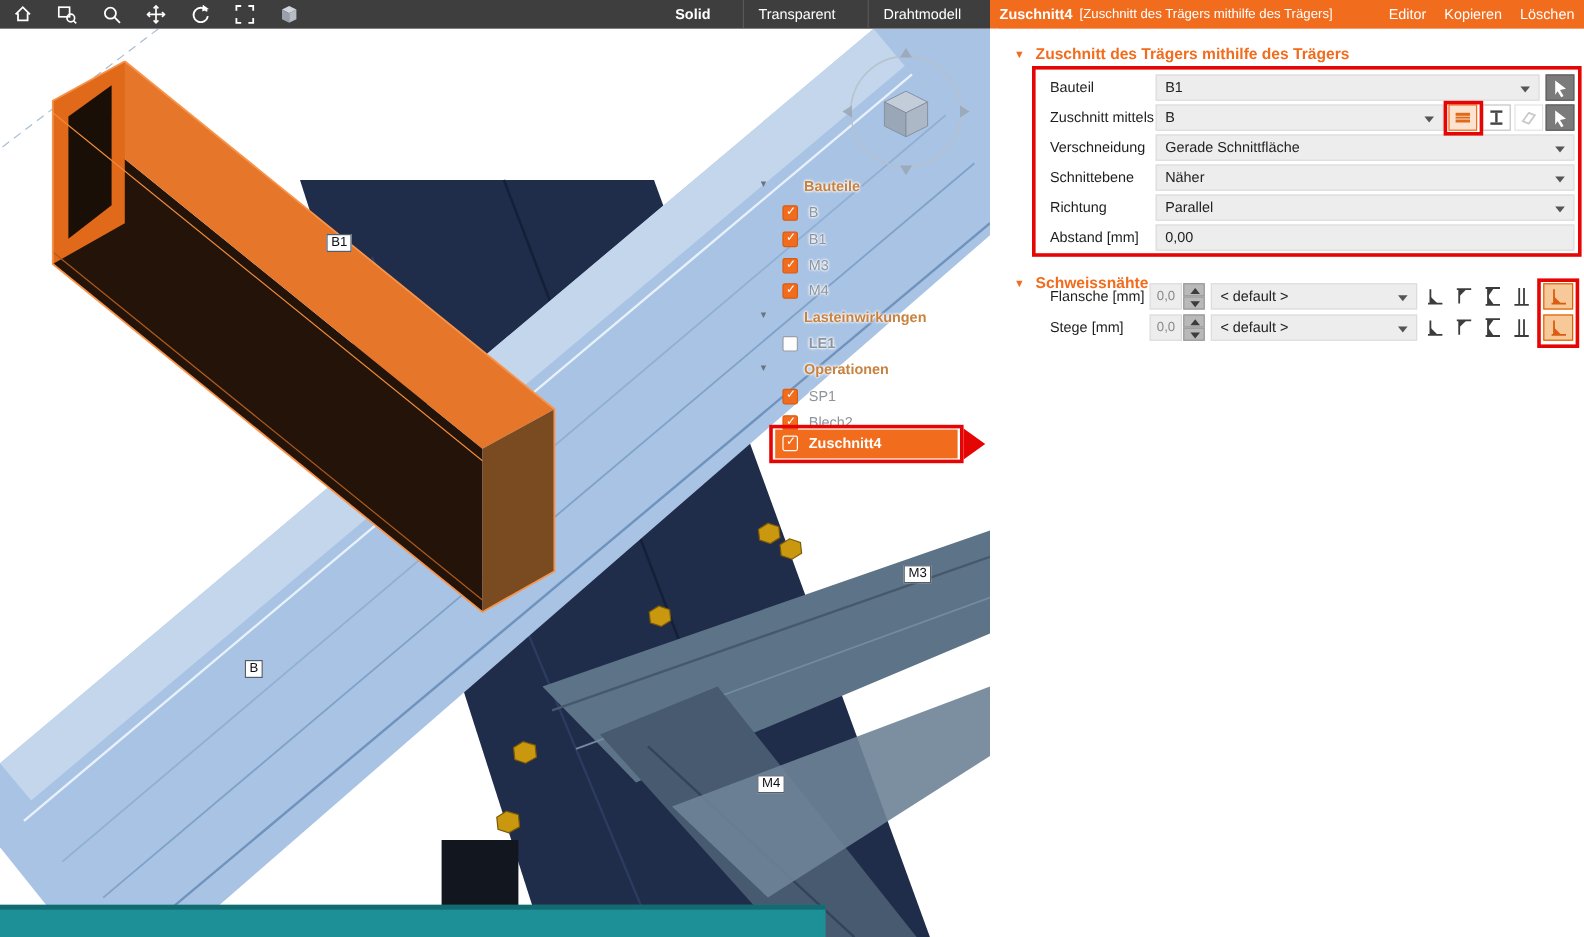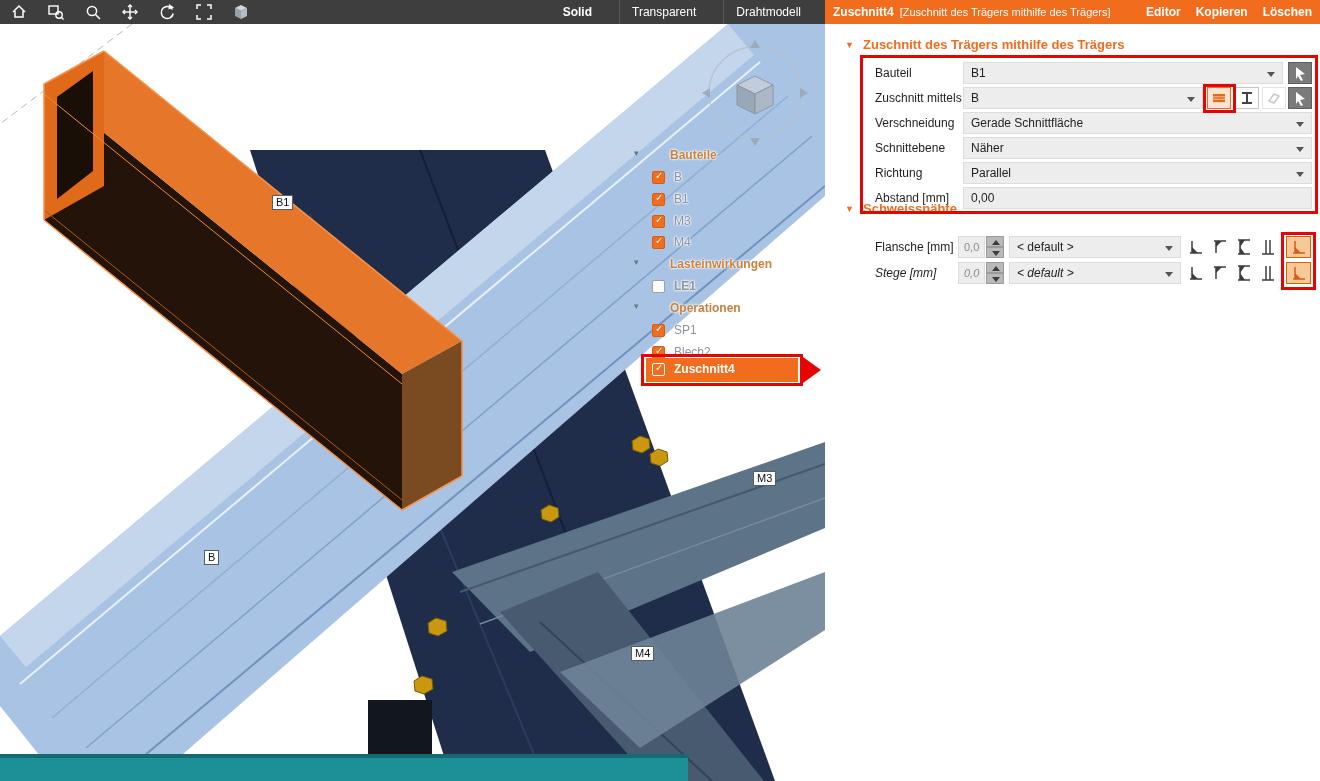--- a/index.html
+++ b/index.html
@@ -12,21 +12,21 @@
   .view-modes { margin-left:auto; margin-right:12px; display:flex; height:24px; align-items:center;gap:15px; }
   .mode { background:none; border:none; color:#fff; font:12px "Liberation Sans",sans-serif; padding:0 12px; height:24px; cursor:pointer; white-space:nowrap; }
   .mode.active { font-weight:bold; }
   .mode + .mode { border-left:1px solid #585858; }
 
   
   .prop-header { position:absolute; left:825px; top:0; width:495px; height:24px; background:#f26c1e; color:#fff; display:flex; align-items:center; padding:0 8px; }
   .ph-title { font-weight:bold; font-size:12px; white-space:nowrap; }
   .ph-sub { font-size:11px; margin-left:6px; white-space:nowrap; overflow:hidden; }
   .ph-actions { margin-left:auto; display:flex; gap:15px; }
-  .ph-action { background:none; border:none; color:#fff; font-weight:bold; font-size:12px; cursor:pointer; white-space:nowrap; }
+  .ph-action { background:none; border:none; color:#fff; font-weight:normal; font-size:12px; cursor:pointer; white-space:nowrap; }
 
   
   .viewport { position:absolute; left:0; top:24px; width:825px; height:757px; background:#fff; overflow:hidden; }
   .scene { position:absolute; left:0; top:0; }
   .navcube { position:absolute; left:698px; top:12px; opacity:.85; }
   .plab3d { position:absolute; background:#fff; border:1px solid #535e6b; color:#0c1016; font-size:11px; line-height:13px; padding:0 3px; z-index:5; }
 
   
   .tree { position:absolute; left:628px; top:0; width:200px; height:430px; font-size:12px; z-index:6; }
   .tgroup, .titem { position:absolute; left:0; width:200px; height:20px; }
@@ -343,21 +343,21 @@
   <div class="prow" style="top:163px;">
     <span class="plabel">Abstand [mm]</span>
     <div class="field" style="left:138px; width:349px;">
       <span class="dval">0,00</span>
     </div>
   </div>
 
   <div class="ann" style="left:35px; top:31px; width:458px; height:159px;"></div>
   <div class="ann" style="left:378px; top:60px; width:33px; height:29px;"></div>
 
-  <div class="sect" style="top:177px;">
+  <div class="sect" style="top:204px;">
     <span class="tri"></span>
     <span class="stitle">Schweissnähte</span>
   </div>
 
   <div class="prow" style="top:212px;">
     <span class="plabel">Flansche [mm]</span>
     <div class="valbox" style="left:133px; width:27px;">0,0</div>
     <div class="spinner" style="left:161px;">
       <button class="spin up"></button>
       <button class="spin dn"></button>
@@ -407,21 +407,21 @@
         <svg width="16" height="16">
           <g stroke="#d85c12" stroke-width="1.5">
             <line x1="4" y1="2" x2="4" y2="14"></line>
             <line x1="2" y1="14" x2="14" y2="14"></line>
           </g>
           <polygon points="4,8 10,14 4,14" fill="#d85c12"></polygon>
         </svg>
       </button>
   </div>
 
-  <div class="prow" style="top:238px;font-style:italic;">
+  <div class="prow" style="top:238px;">
     <span class="plabel">Stege [mm]</span>
     <div class="valbox" style="left:133px; width:27px;">0,0</div>
     <div class="spinner" style="left:161px;">
       <button class="spin up"></button>
       <button class="spin dn"></button>
     </div>
     <div class="field dropdown" style="left:184px; width:172px;">
       <span class="dval">&lt; default &gt;</span>
     </div>
     <button class="weldbtn" style="left:360px;">

